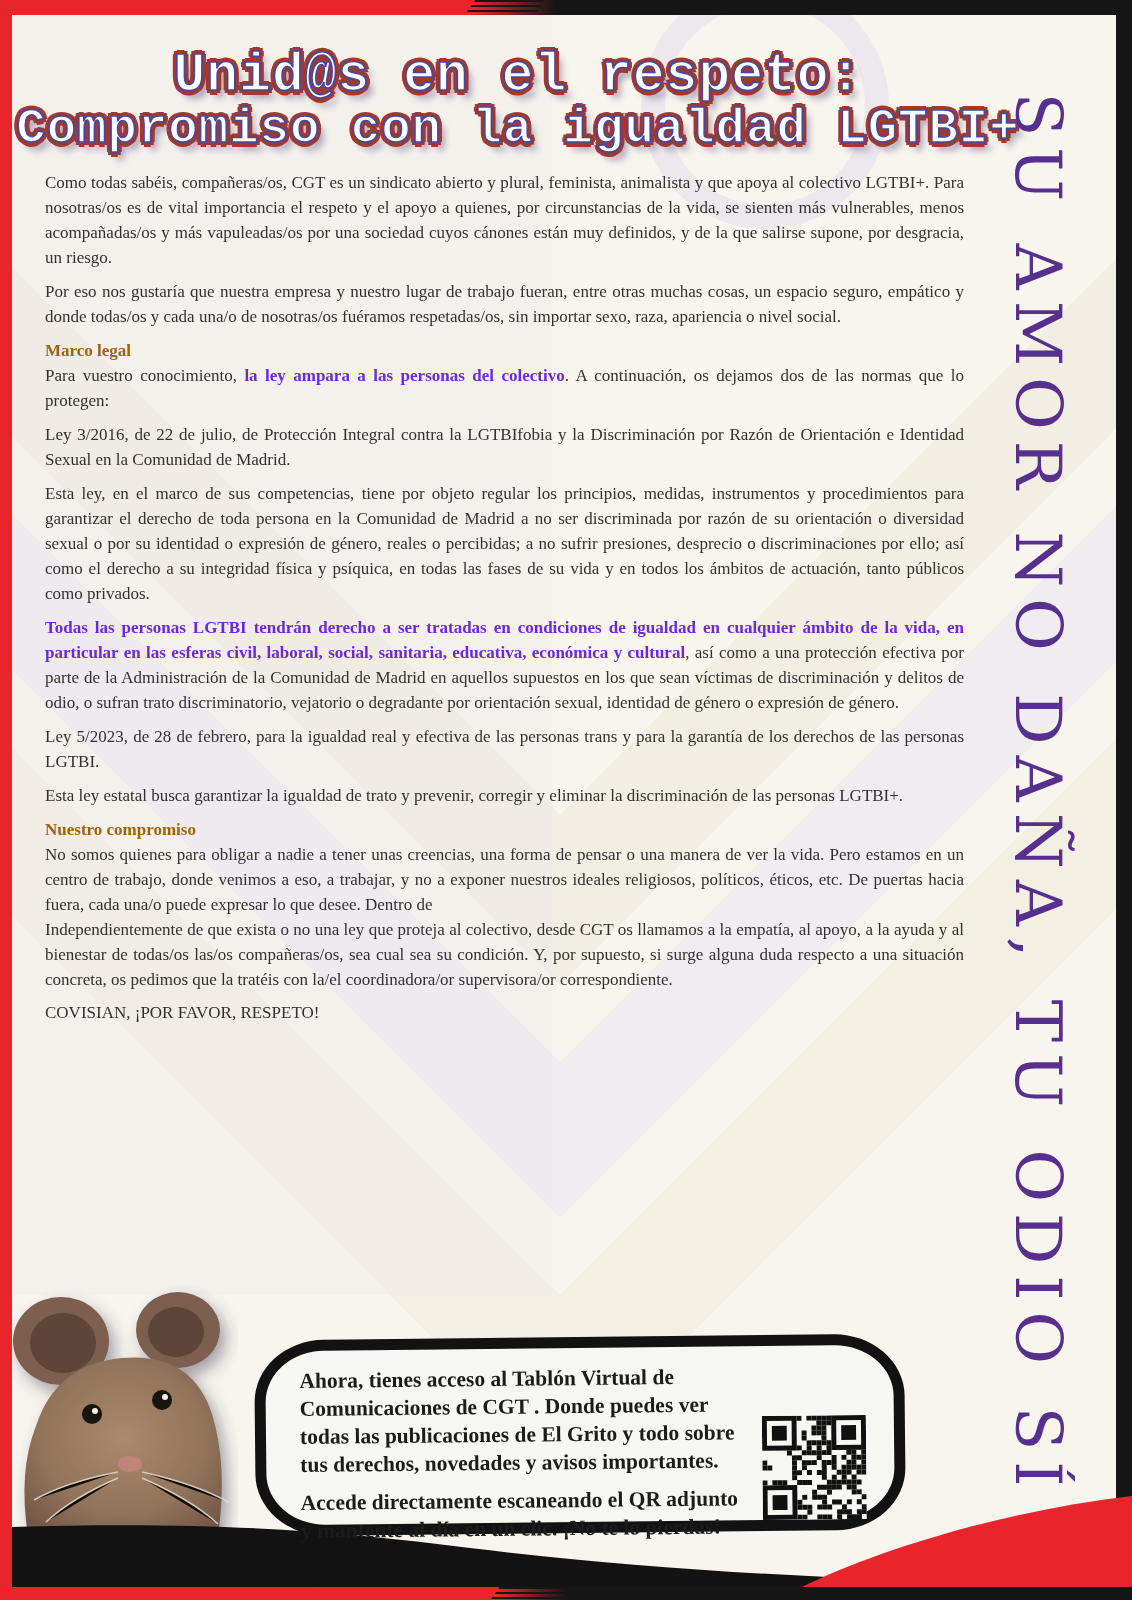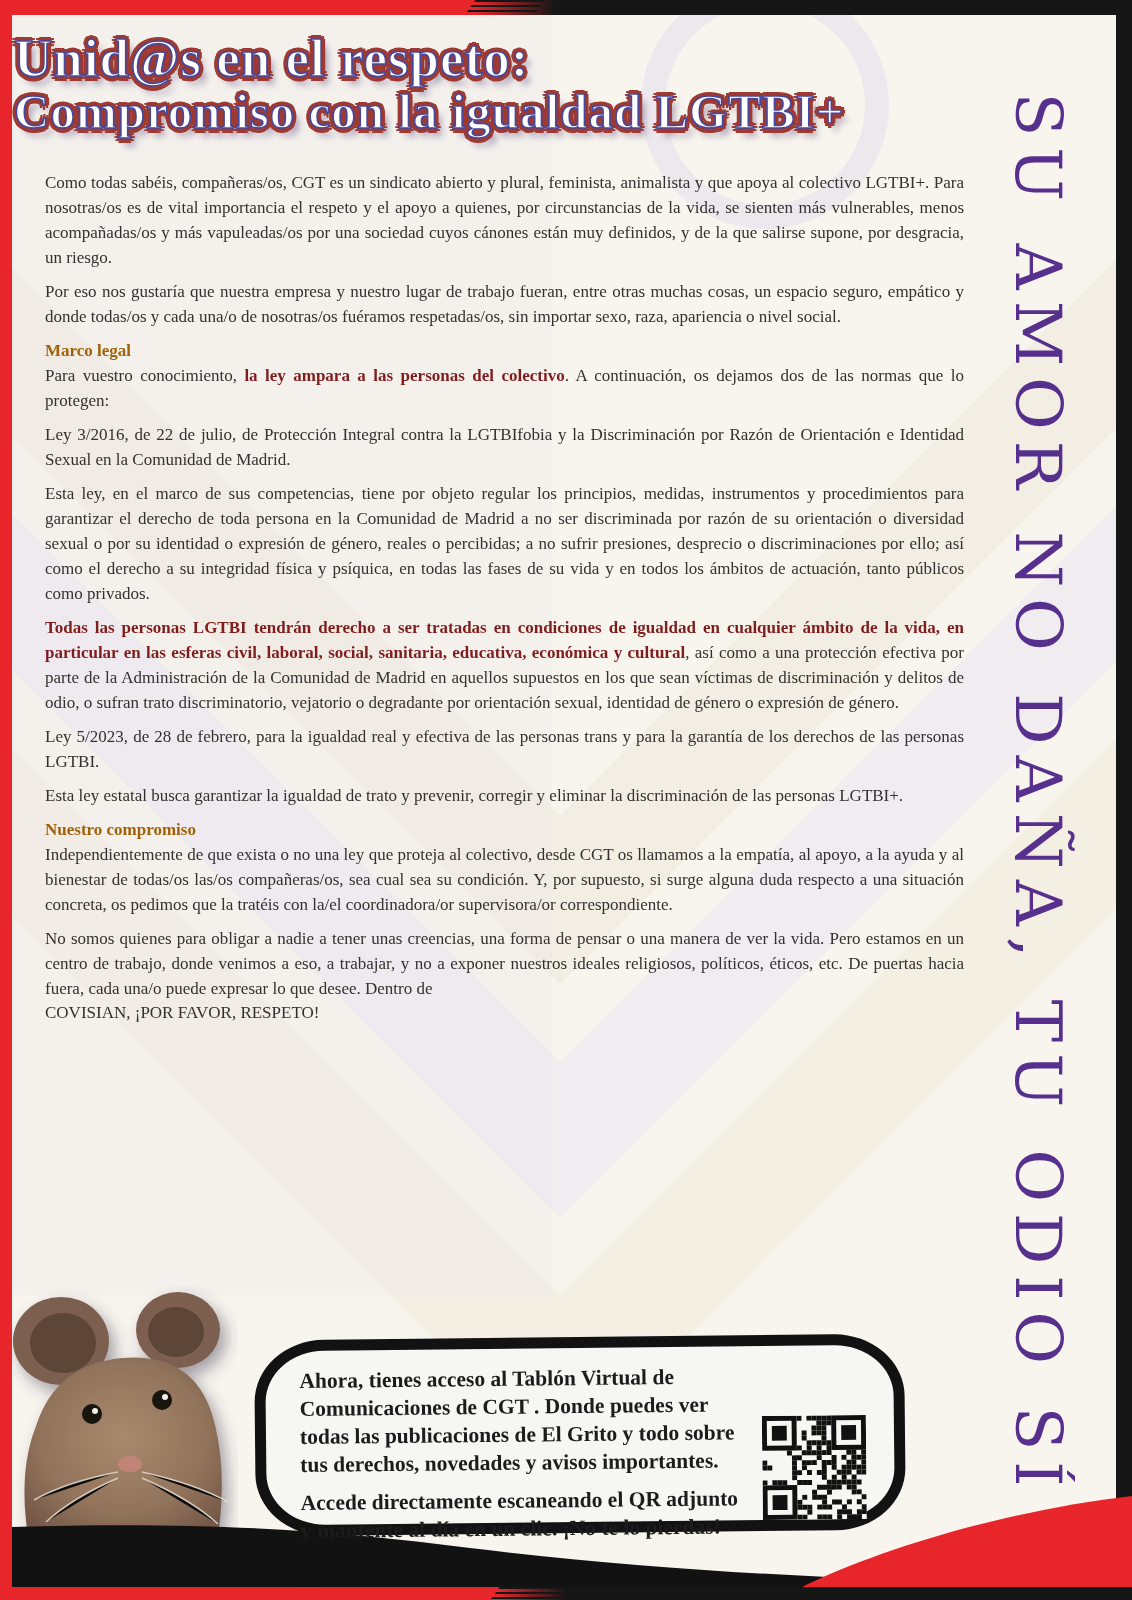--- a/index.html
+++ b/index.html
@@ -17,38 +17,38 @@
   .frame-right{position:absolute;z-index:5;top:0;right:0;width:16px;height:1600px;background:#161616;}
   .brush{position:absolute;z-index:10;height:15px;width:70px;
     background:repeating-linear-gradient(180deg,#161616 0 2px,transparent 2px 5px);
     transform:skewX(-35deg);}
   .brush.top{top:0;left:470px;}
   .brush.bot{bottom:0;left:495px;height:13px;}
   
   .bg-decor{position:absolute;z-index:0;inset:0;}
   
   .title{
-    position:absolute;z-index:3;top:30px;left:14px;width:1008px;text-align:left;
-    font-family:Liberation Serif, serif;font-weight:bold;line-height:1.06;
+    position:absolute;z-index:3;top:48px;left:14px;width:1008px;text-align:center;
+    font-family:Liberation Mono, monospace;font-weight:bold;line-height:1.06;
     color:#ffffff;-webkit-text-stroke:1.7px #47479b;letter-spacing:1px;
     text-shadow:
       -3px -3px 0 #9e3a31, 3px -3px 0 #9e3a31, -3px 3px 0 #9e3a31, 3px 3px 0 #9e3a31,
       -4px 0 0 #9e3a31, 4px 0 0 #9e3a31, 0 -4px 0 #9e3a31, 0 5px 0 #9e3a31,
       6px 8px 7px rgba(96,76,128,.55);
   }
   .title .l1{font-size:53px;}
   .title .l2{font-size:49px;}
   
   .article{
     position:absolute;z-index:3;top:170px;left:45px;width:919px;
     font-size:17px;line-height:25px;color:#33312f;text-align:justify;
   }
   .article p{margin:0 0 9px 0;}
   .article .h{font-weight:bold;margin:0;color:#a16207;}
-  .article b{color:#7f1d1d;}
+  .article b{color:#6d28d9;}
   .closing{margin-top:-1px;padding-right:120px;}
   
   .slogan-wrap{position:absolute;z-index:4;left:258px;top:720px;width:1560px;height:150px;
     transform:rotate(90deg);display:flex;align-items:center;justify-content:center;pointer-events:none;}
   .slogan{
     font-family:"DejaVu Serif", serif;font-size:64px;letter-spacing:11px;
     color:#57308e;white-space:nowrap;
   }
   
   .qr-box{
@@ -104,22 +104,22 @@
     <p>Como todas sabéis, compañeras/os, CGT es un sindicato abierto y plural, feminista, animalista y que apoya al colectivo LGTBI+. Para nosotras/os es de vital importancia el respeto y el apoyo a quienes, por circunstancias de la vida, se sienten más vulnerables, menos acompañadas/os y más vapuleadas/os por una sociedad cuyos cánones están muy definidos, y de la que salirse supone, por desgracia, un riesgo.</p>
     <p>Por eso nos gustaría que nuestra empresa y nuestro lugar de trabajo fueran, entre otras muchas cosas, un espacio seguro, empático y donde todas/os y cada una/o de nosotras/os fuéramos respetadas/os, sin importar sexo, raza, apariencia o nivel social.</p>
     <div class="h">Marco legal</div>
     <p><span>Para vuestro conocimiento, </span><b>la ley ampara a las personas del colectivo</b><span>. A continuación, os dejamos dos de las normas que lo protegen:</span></p>
     <p>Ley 3/2016, de 22 de julio, de Protección Integral contra la LGTBIfobia y la Discriminación por Razón de Orientación e Identidad Sexual en la Comunidad de Madrid.</p>
     <p>Esta ley, en el marco de sus competencias, tiene por objeto regular los principios, medidas, instrumentos y procedimientos para garantizar el derecho de toda persona en la Comunidad de Madrid a no ser discriminada por razón de su orientación o diversidad sexual o por su identidad o expresión de género, reales o percibidas; a no sufrir presiones, desprecio o discriminaciones por ello; así como el derecho a su integridad física y psíquica, en todas las fases de su vida y en todos los ámbitos de actuación, tanto públicos como privados.</p>
     <p><b>Todas las personas LGTBI tendrán derecho a ser tratadas en condiciones de igualdad en cualquier ámbito de la vida, en particular en las esferas civil, laboral, social, sanitaria, educativa, económica y cultural</b><span>, así como a una protección efectiva por parte de la Administración de la Comunidad de Madrid en aquellos supuestos en los que sean víctimas de discriminación y delitos de odio, o sufran trato discriminatorio, vejatorio o degradante por orientación sexual, identidad de género o expresión de género.</span></p>
     <p>Ley 5/2023, de 28 de febrero, para la igualdad real y efectiva de las personas trans y para la garantía de los derechos de las personas LGTBI.</p>
     <p>Esta ley estatal busca garantizar la igualdad de trato y prevenir, corregir y eliminar la discriminación de las personas LGTBI+.</p>
     <div class="h">Nuestro compromiso</div>
+    <p style="margin-bottom:0">No somos quienes para obligar a nadie a tener unas creencias, una forma de pensar o una manera de ver la vida. Pero estamos en un centro de trabajo, donde venimos a eso, a trabajar, y no a exponer nuestros ideales religiosos, políticos, éticos, etc. De puertas hacia fuera, cada una/o puede expresar lo que desee. Dentro de</p>
     <p>Independientemente de que exista o no una ley que proteja al colectivo, desde CGT os llamamos a la empatía, al apoyo, a la ayuda y al bienestar de todas/os las/os compañeras/os, sea cual sea su condición. Y, por supuesto, si surge alguna duda respecto a una situación concreta, os pedimos que la tratéis con la/el coordinadora/or supervisora/or correspondiente.</p>
-    <p style="margin-bottom:0">No somos quienes para obligar a nadie a tener unas creencias, una forma de pensar o una manera de ver la vida. Pero estamos en un centro de trabajo, donde venimos a eso, a trabajar, y no a exponer nuestros ideales religiosos, políticos, éticos, etc. De puertas hacia fuera, cada una/o puede expresar lo que desee. Dentro de</p>
     <div class="closing">COVISIAN, ¡POR FAVOR, RESPETO!</div>
   </div>
 
   <div class="mouse">
     <svg width="232" height="255" viewBox="0 0 232 255">
       <defs>
         <radialGradient id="fur" cx="50%" cy="45%" r="70%">
           <stop offset="0%" stop-color="#a98a6d"></stop>
           <stop offset="60%" stop-color="#92735b"></stop>
           <stop offset="100%" stop-color="#6f5344"></stop>

